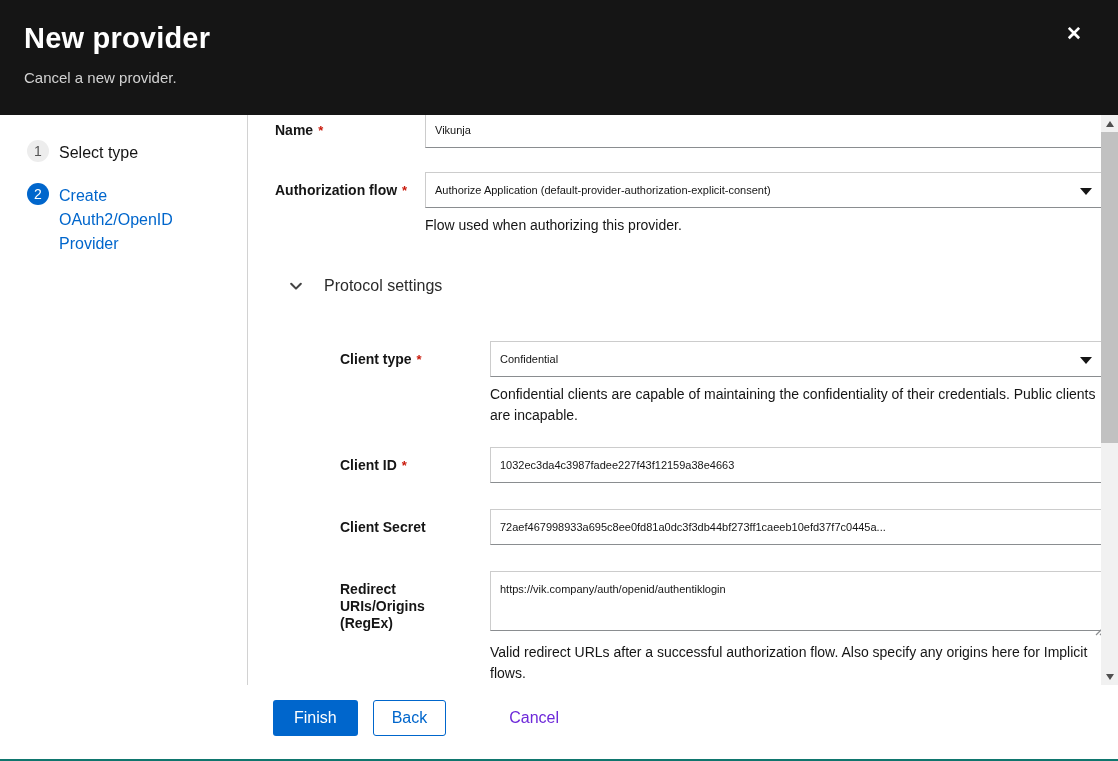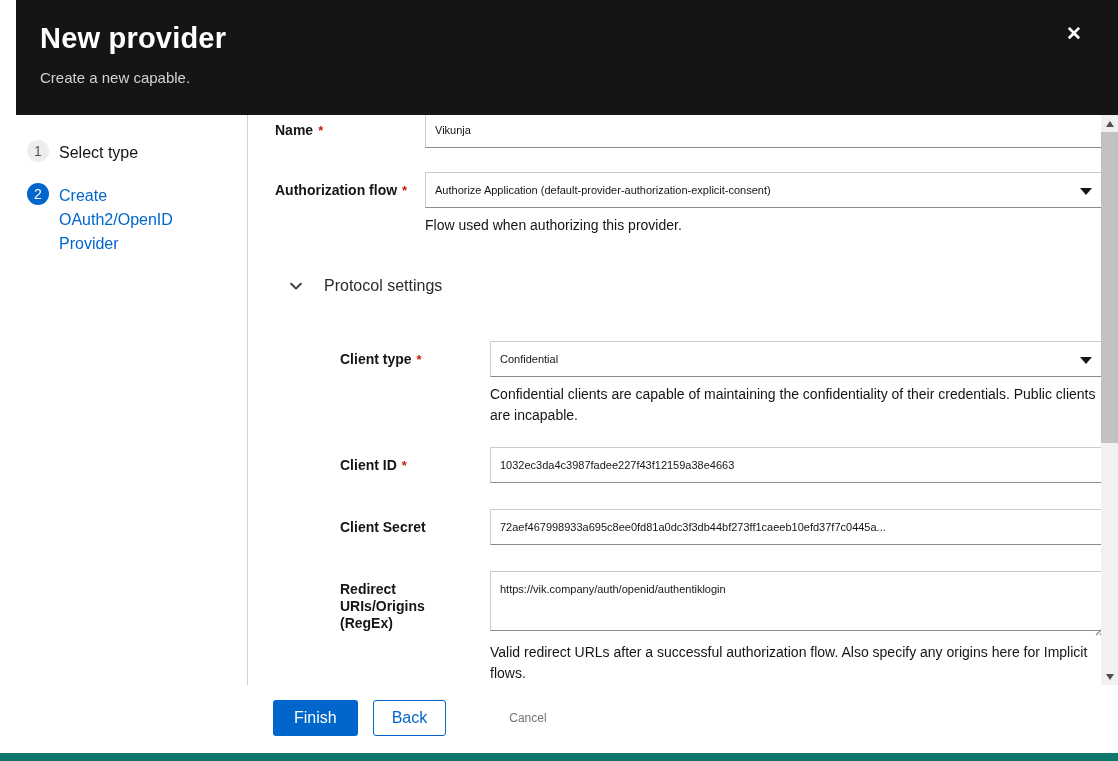--- a/index.html
+++ b/index.html
@@ -7,21 +7,21 @@
   body {
     font-family: "Liberation Sans", "DejaVu Sans", sans-serif;
     background: #ffffff;
     color: #151515;
   }
   .modal { width: 1118px; height: 761px; display: flex; flex-direction: column; }
 
   
   .modal-header {
     height: 115px; background: #151515; color: #fff;
-    padding: 22px 24px 0 24px; position: relative; flex: 0 0 auto; margin-left: 16px;
+    padding: 22px 24px 0 24px; position: relative; flex: 0 0 auto;
   }
   .modal-title { font-size: 29px; font-weight: 700; letter-spacing: 0.2px; }
   .modal-subtitle { font-size: 15px; color: #d2d2d2; margin-top: 14px; }
   .close-btn {
     position: absolute; top: 24px; right: 36px;
     background: none; border: none; color: #fff; cursor: pointer;
     font-size: 19px; font-weight: 700; line-height: 1;
   }
 
   
@@ -79,34 +79,34 @@
   
   .scrollbar { position: absolute; top: 0; right: 0; width: 17px; height: 570px; background: #f1f1f1; }
   .sb-btn { position: absolute; left: 0; width: 17px; height: 17px; display: flex; align-items: center; justify-content: center; cursor: pointer; }
   .sb-up { top: 0; }
   .sb-down { bottom: 0; }
   .tri-up { width: 0; height: 0; border-left: 4px solid transparent; border-right: 4px solid transparent; border-bottom: 6px solid #505050; }
   .tri-down { width: 0; height: 0; border-left: 4px solid transparent; border-right: 4px solid transparent; border-top: 6px solid #505050; }
   .sb-thumb { position: absolute; top: 17px; left: 0; width: 17px; height: 311px; background: #c1c1c1; cursor: grab; }
 
   
-  .modal-footer { flex: 1 1 auto; background: #fff; padding: 15px 0 0 273px; display: flex; align-items: flex-start; border-bottom: 8px solid #0f766e; }
+  .modal-footer { flex: 1 1 auto; background: #fff; padding: 15px 0 0 273px; display: flex; align-items: flex-start; border-bottom: 2px solid #0f766e; }
   .btn { font-family: inherit; font-size: 16px; height: 36px; border-radius: 3px; cursor: pointer; }
   .btn-primary { background: #0066cc; color: #fff; border: none; padding: 0 21px; margin-right: 15px; }
   .btn-secondary { background: #fff; color: #0066cc; border: 1px solid #0066cc; padding: 0 18px; }
-  .btn-link { background: none; border: none; color: #737373; font-size: 12px; margin-left: 63px; padding: 0; height: 36px; cursor: pointer; }
+  .btn-link { background: none; border: none; color: #6d28d9; font-size: 16px; margin-left: 63px; padding: 0; height: 36px; cursor: pointer; }
 </style>
 </head>
 <body>
 
 <div class="modal">
 
   <header class="modal-header">
     <h1 class="modal-title">New provider</h1>
-    <p class="modal-subtitle">Create a new capable.</p>
+    <p class="modal-subtitle">Cancel a new provider.</p>
     <button class="close-btn"><span>✕</span></button>
   </header>
 
   <div class="modal-body">
 
     <nav class="wizard-nav">
       <button class="wizard-step">
         <span class="step-circle inactive">1</span>
         <span class="step-label inactive">Select type</span>
       </button>

